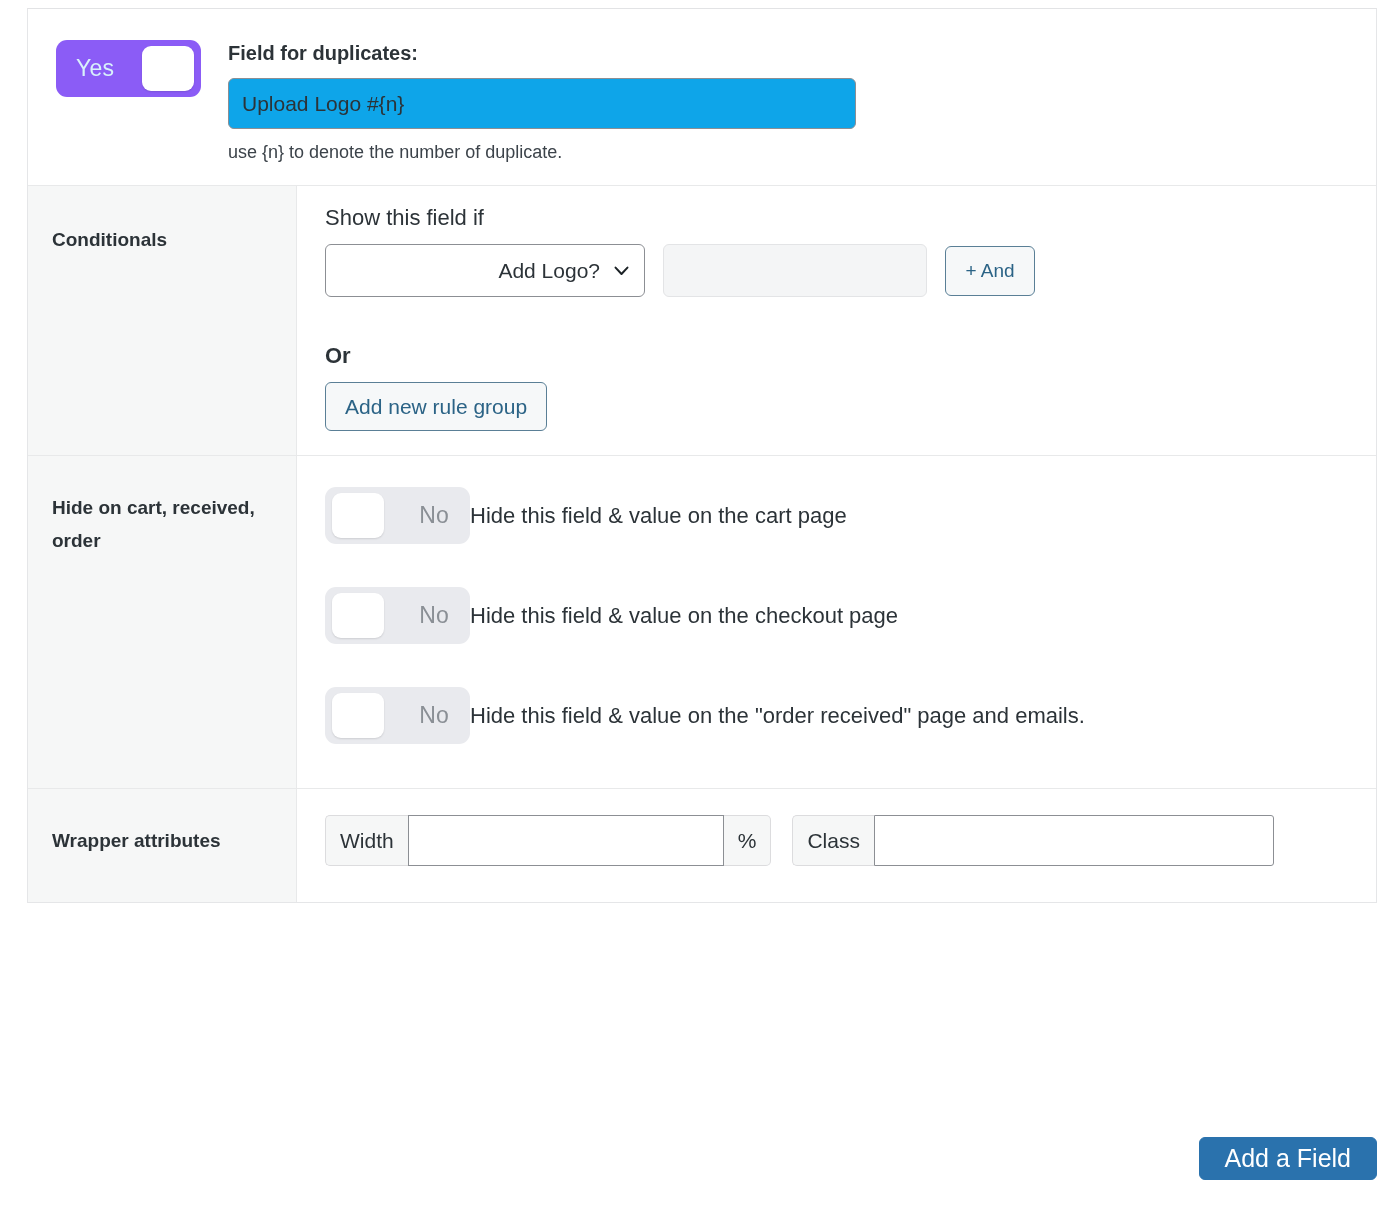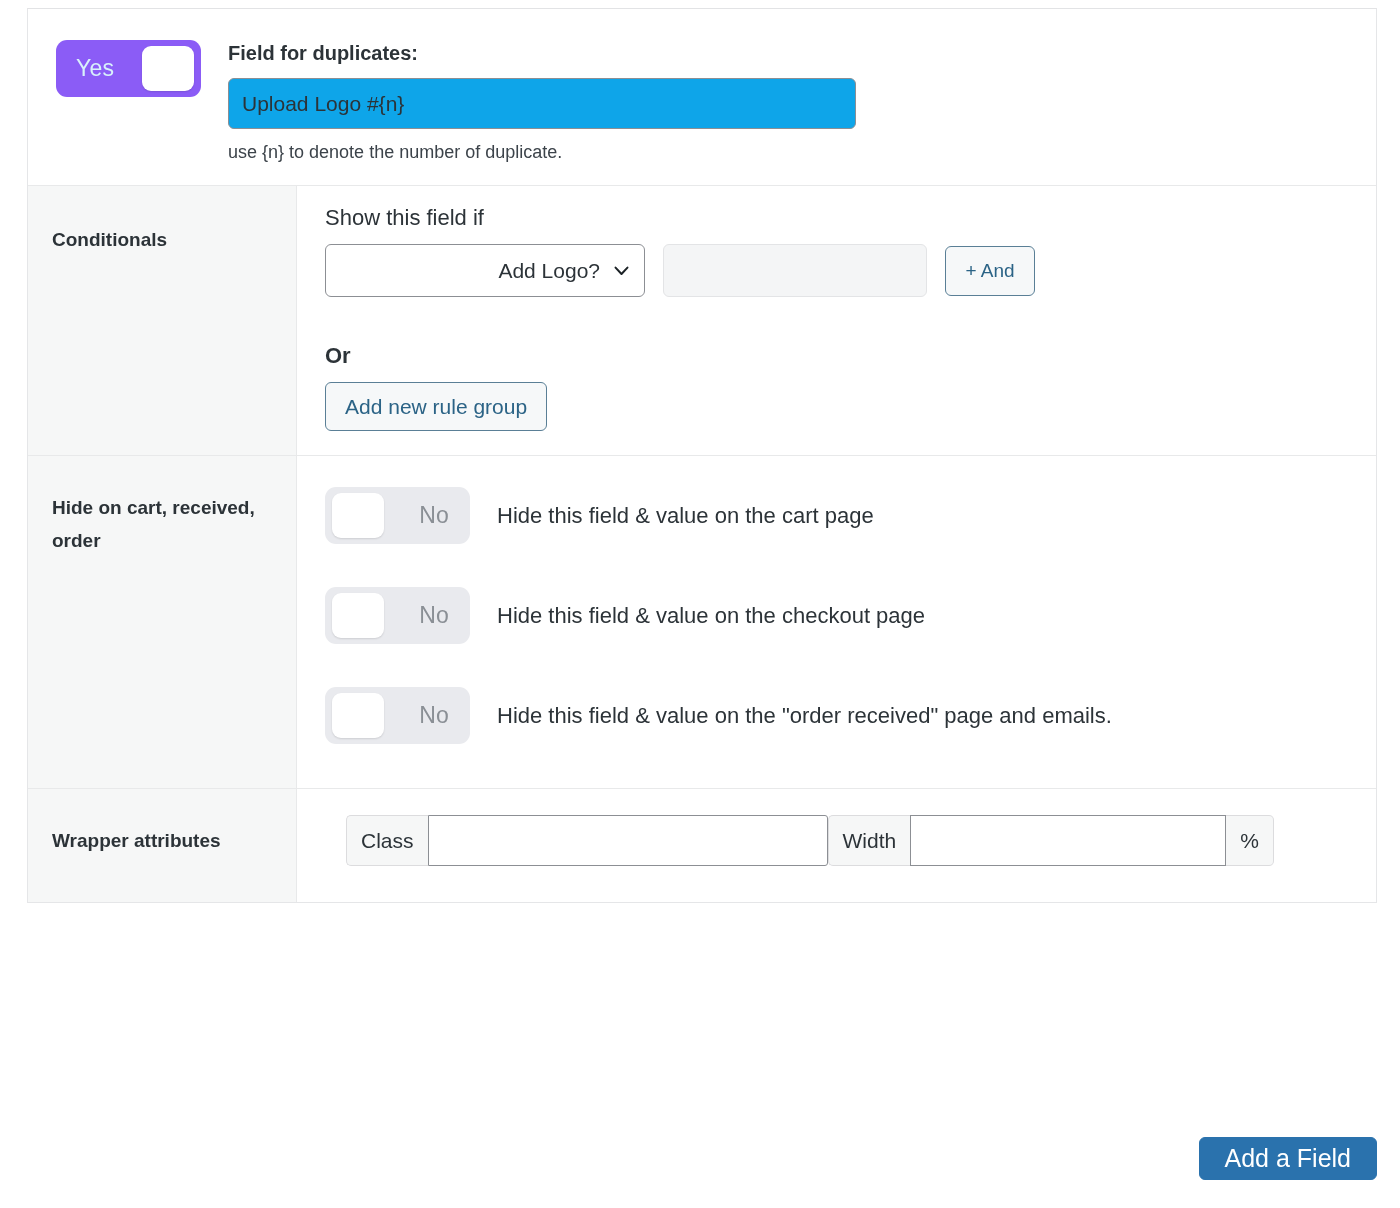--- a/index.html
+++ b/index.html
@@ -166,21 +166,21 @@
     background: #f6f8f9;
     color: #2b6386;
     font-size: 21px;
     font-family: "Liberation Sans", sans-serif;
     cursor: pointer;
   }
 
   
   .hide-row .row-body { padding-top: 31px; padding-bottom: 44px; }
   .hide-row .row-label { padding-top: 36px; }
-  .hide-item { display: flex; align-items: center; margin-bottom: 43px; gap: 27px; }
+  .hide-item { display: flex; align-items: center; margin-bottom: 43px; }
   .hide-item:last-child { margin-bottom: 0; }
   .hide-desc {
     font-size: 22px;
     color: #2c3338;
   }
 
   
   .wrap-row .row-body { padding-top: 26px; padding-bottom: 36px; display: flex; }
   .wrap-row .row-label { padding-top: 36px; }
   .ig { display: flex; align-items: stretch; height: 51px; }
@@ -288,29 +288,29 @@
           <span class="tlabel">No</span>
         </div>
         <div class="hide-desc">Hide this field &amp; value on the "order received" page and emails.</div>
       </div>
     </div>
   </div>
 
   <div class="row wrap-row">
     <div class="row-label">Wrapper attributes</div>
     <div class="row-body">
-      <div class="ig ig-class">
-        <span class="addon left">Class</span>
-        <input type="text" value="" style="">
-      </div>
       <div class="ig ig-width">
         <span class="addon left">Width</span>
         <input type="text" value="" style="">
         <span class="addon right">%</span>
       </div>
+      <div class="ig ig-class">
+        <span class="addon left">Class</span>
+        <input type="text" value="" style="">
+      </div>
     </div>
   </div>
 
 </div>
 
 <div class="footer">
   <button class="add-field-btn">Add a Field</button>
 </div>
 
 </body></html>

